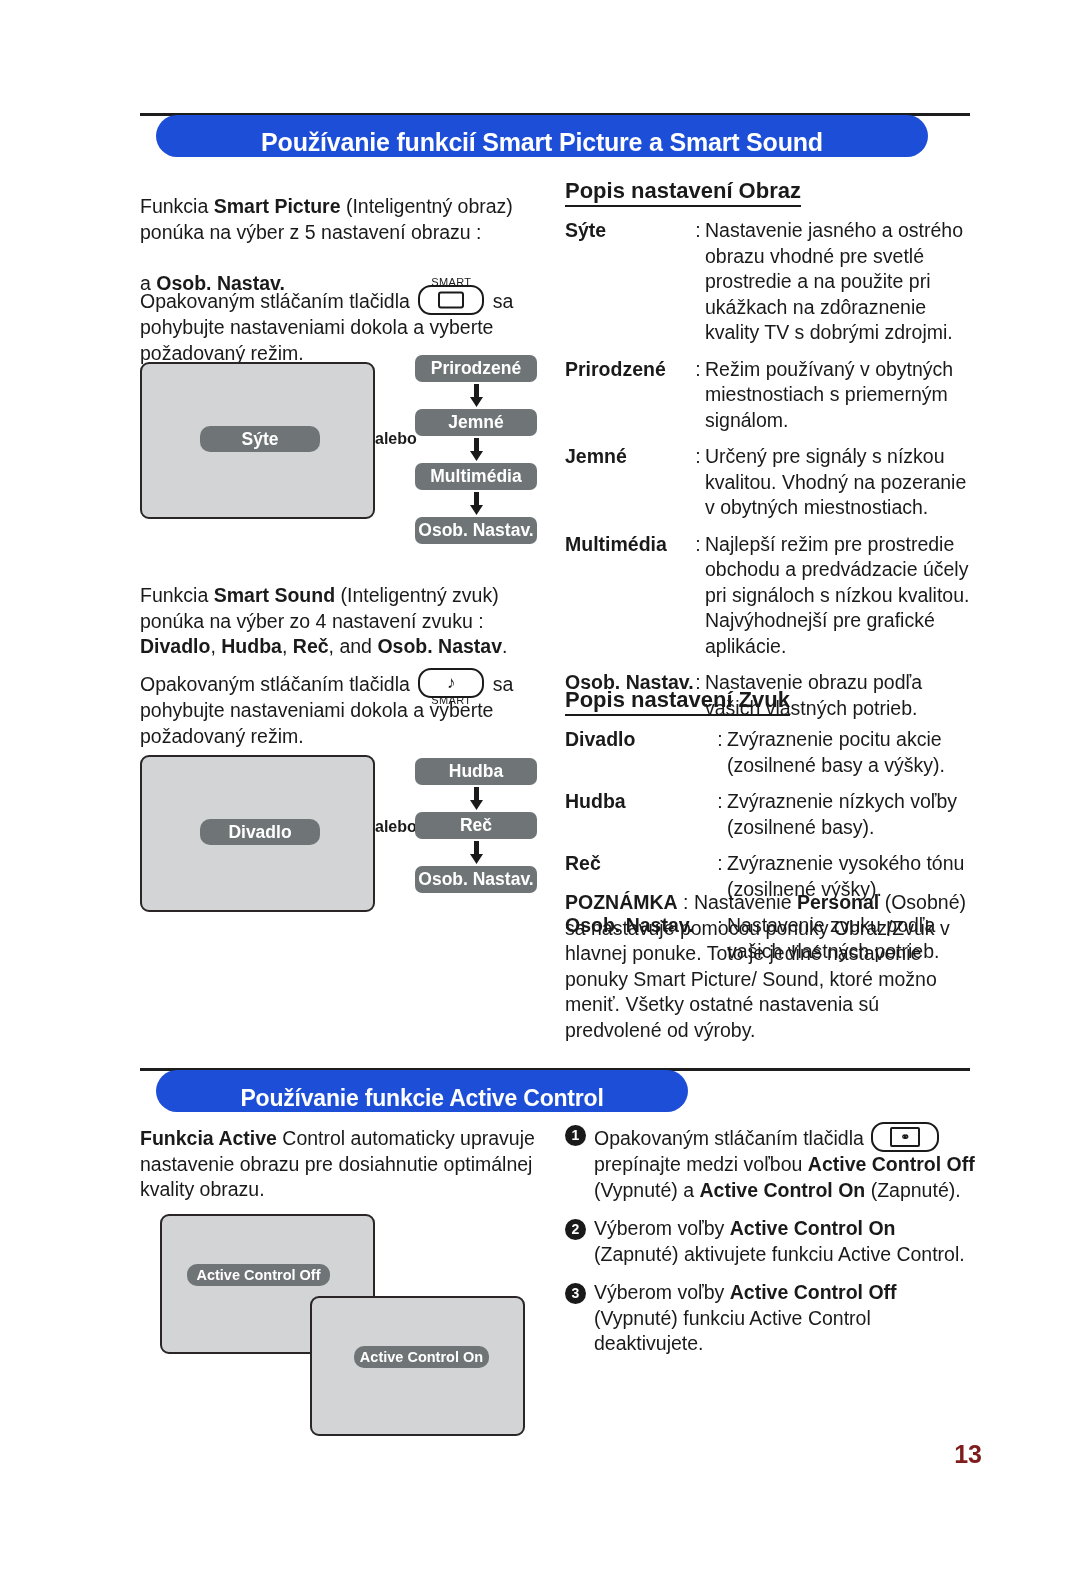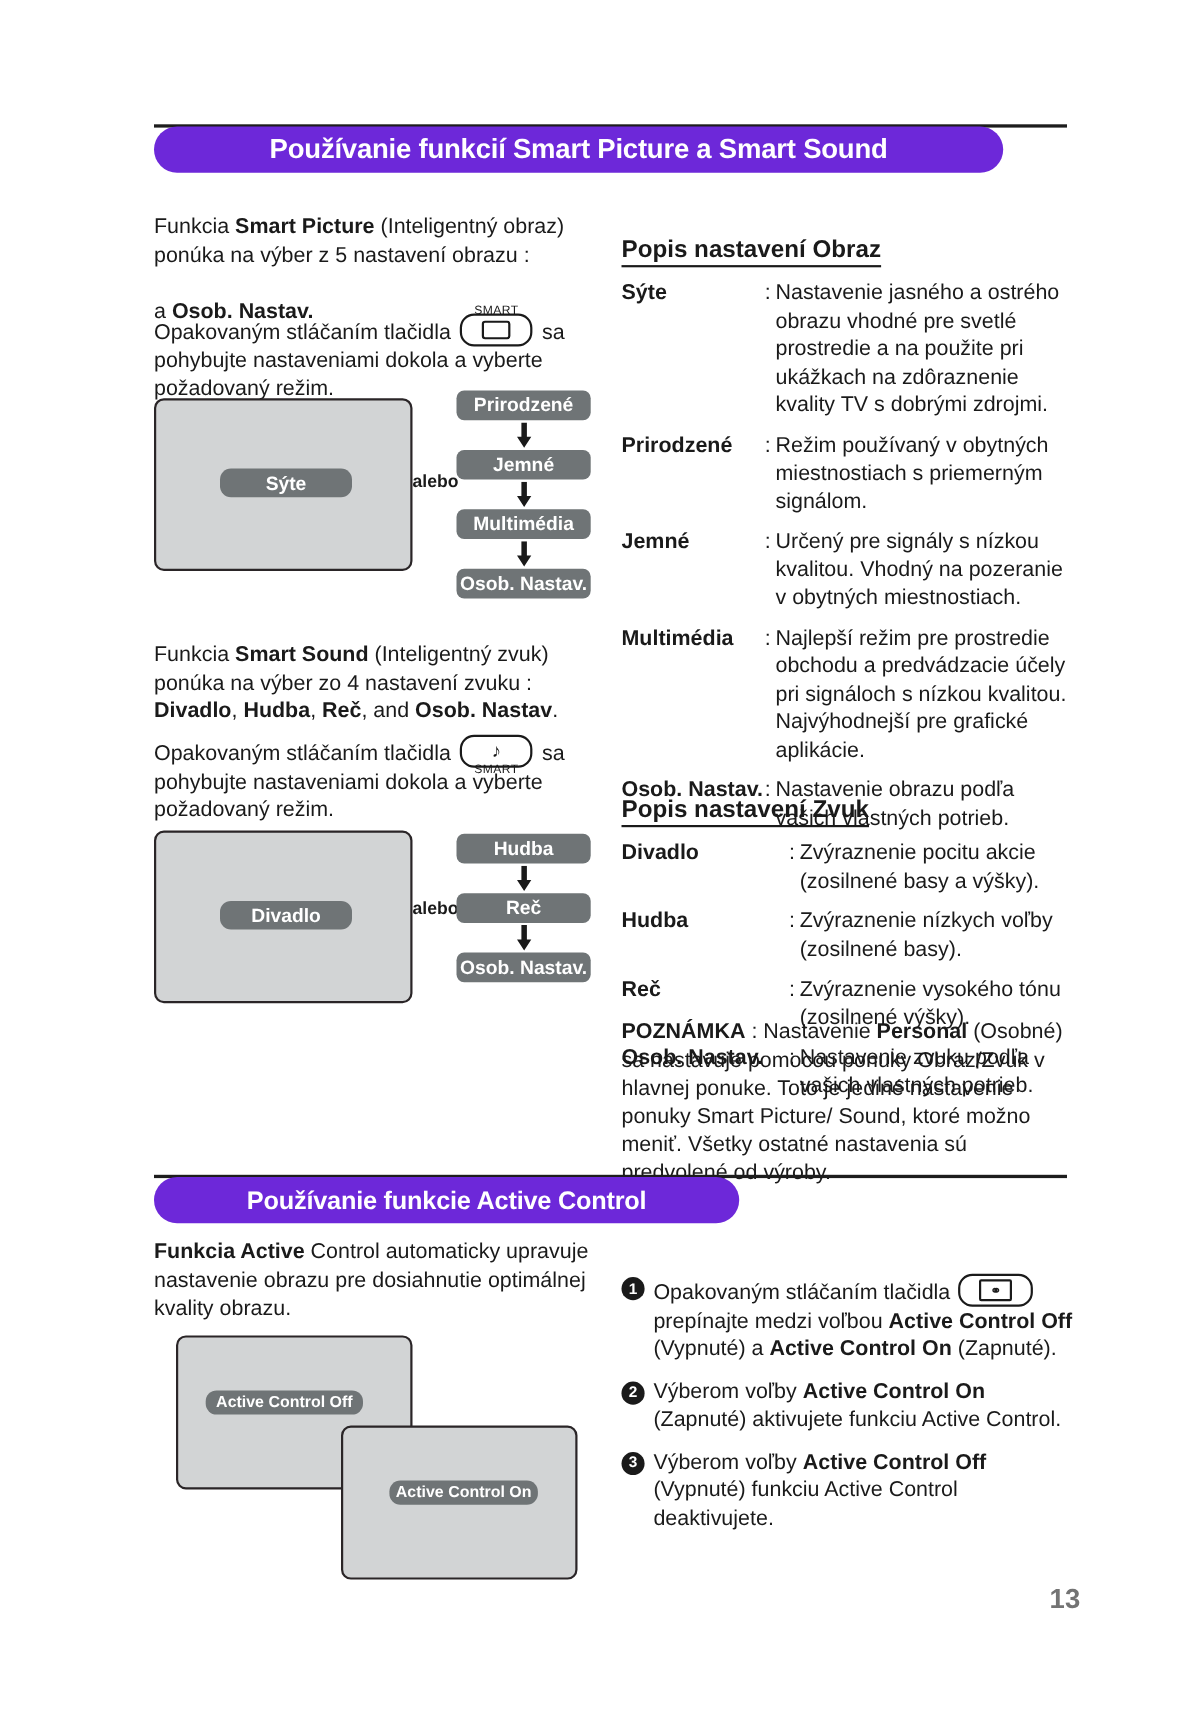--- a/index.html
+++ b/index.html
@@ -30,27 +30,27 @@
   }
   .section-header .rule {
     position: absolute;
     left: 0;
     top: 0;
     height: 3px;
     background: #1d1d1d;
   }
   .section-header .pill {
     position: absolute;
-    left: 0;
+    left: 16px;
     top: 2px;
     height: 42px;
-    background: #6d28d9;
+    background: #1d4ed8;
     border-radius: 21px;
     display: flex;
-    align-items: center;
+    align-items: flex-end;
     justify-content: center;
     padding: 0 26px;
     box-sizing: border-box;
   }
   .section-header .pill span {
     color: #ffffff;
     font-weight: bold;
     font-size: 25px;
     letter-spacing: -0.2px;
     white-space: nowrap;
@@ -60,21 +60,21 @@
   #hdr-smart .rule { width: 830px; }
   #hdr-smart .pill { width: 772px; }
 
   #hdr-active { left: 140px; top: 1068px; width: 830px; }
   #hdr-active .rule { width: 830px; }
   #hdr-active .pill { width: 532px; }
   #hdr-active .pill span { font-size: 23px; }
 
   
   .col-left  { position: absolute; left: 140px; width: 405px; }
-  .col-right { position: absolute; left: 565px; width: 410px; margin-top: 36px; }
+  .col-right { position: absolute; left: 565px; width: 410px; }
 
   p.body {
     margin: 0;
     font-size: 19.5px;
     line-height: 25.5px;
     color: #1a1a1a;
   }
   p.body b { font-weight: bold; }
 
   .sub-head {
@@ -272,21 +272,21 @@
   }
   .step .txt { flex: 1 1 auto; }
 
   
   .page-number {
     position: absolute;
     right: 98px;
     top: 1440px;
     font-size: 25px;
     font-weight: bold;
-    color: #737373;
+    color: #7f1d1d;
   }
 </style>
 </head>
 <body>
 
 <div class="page">
 
   <div class="section-header" id="hdr-smart">
     <div class="rule"></div>
     <div class="pill">

